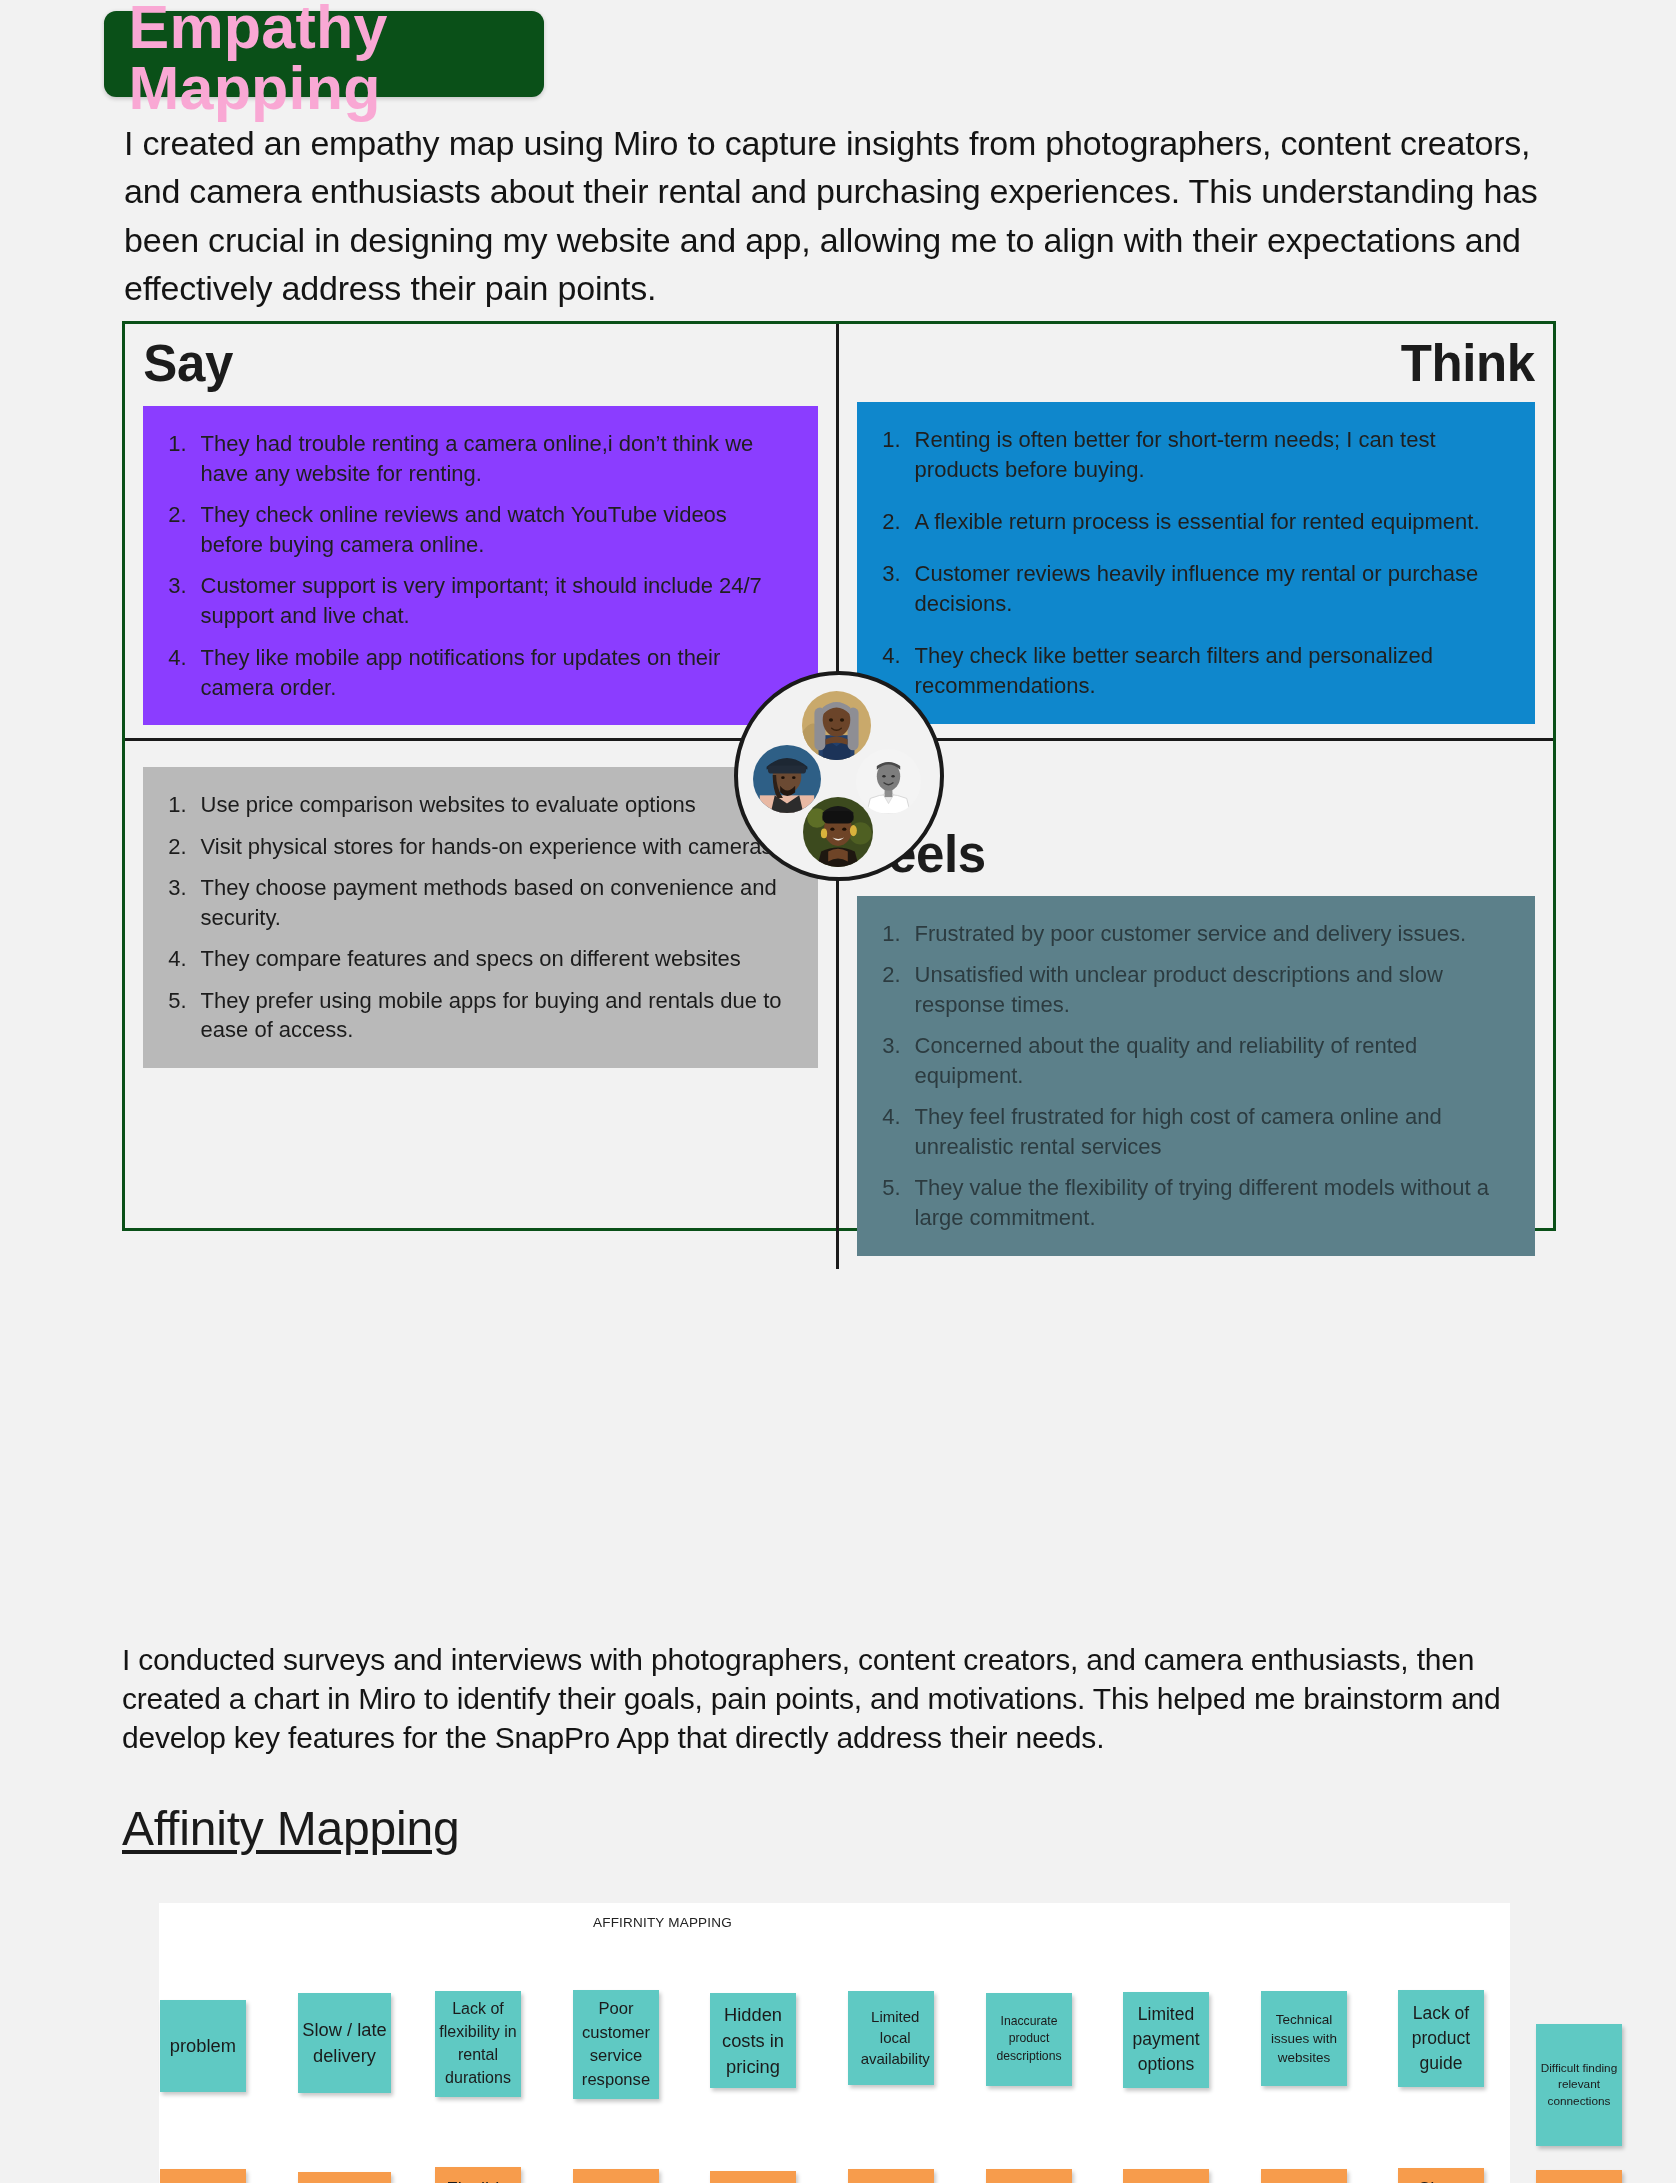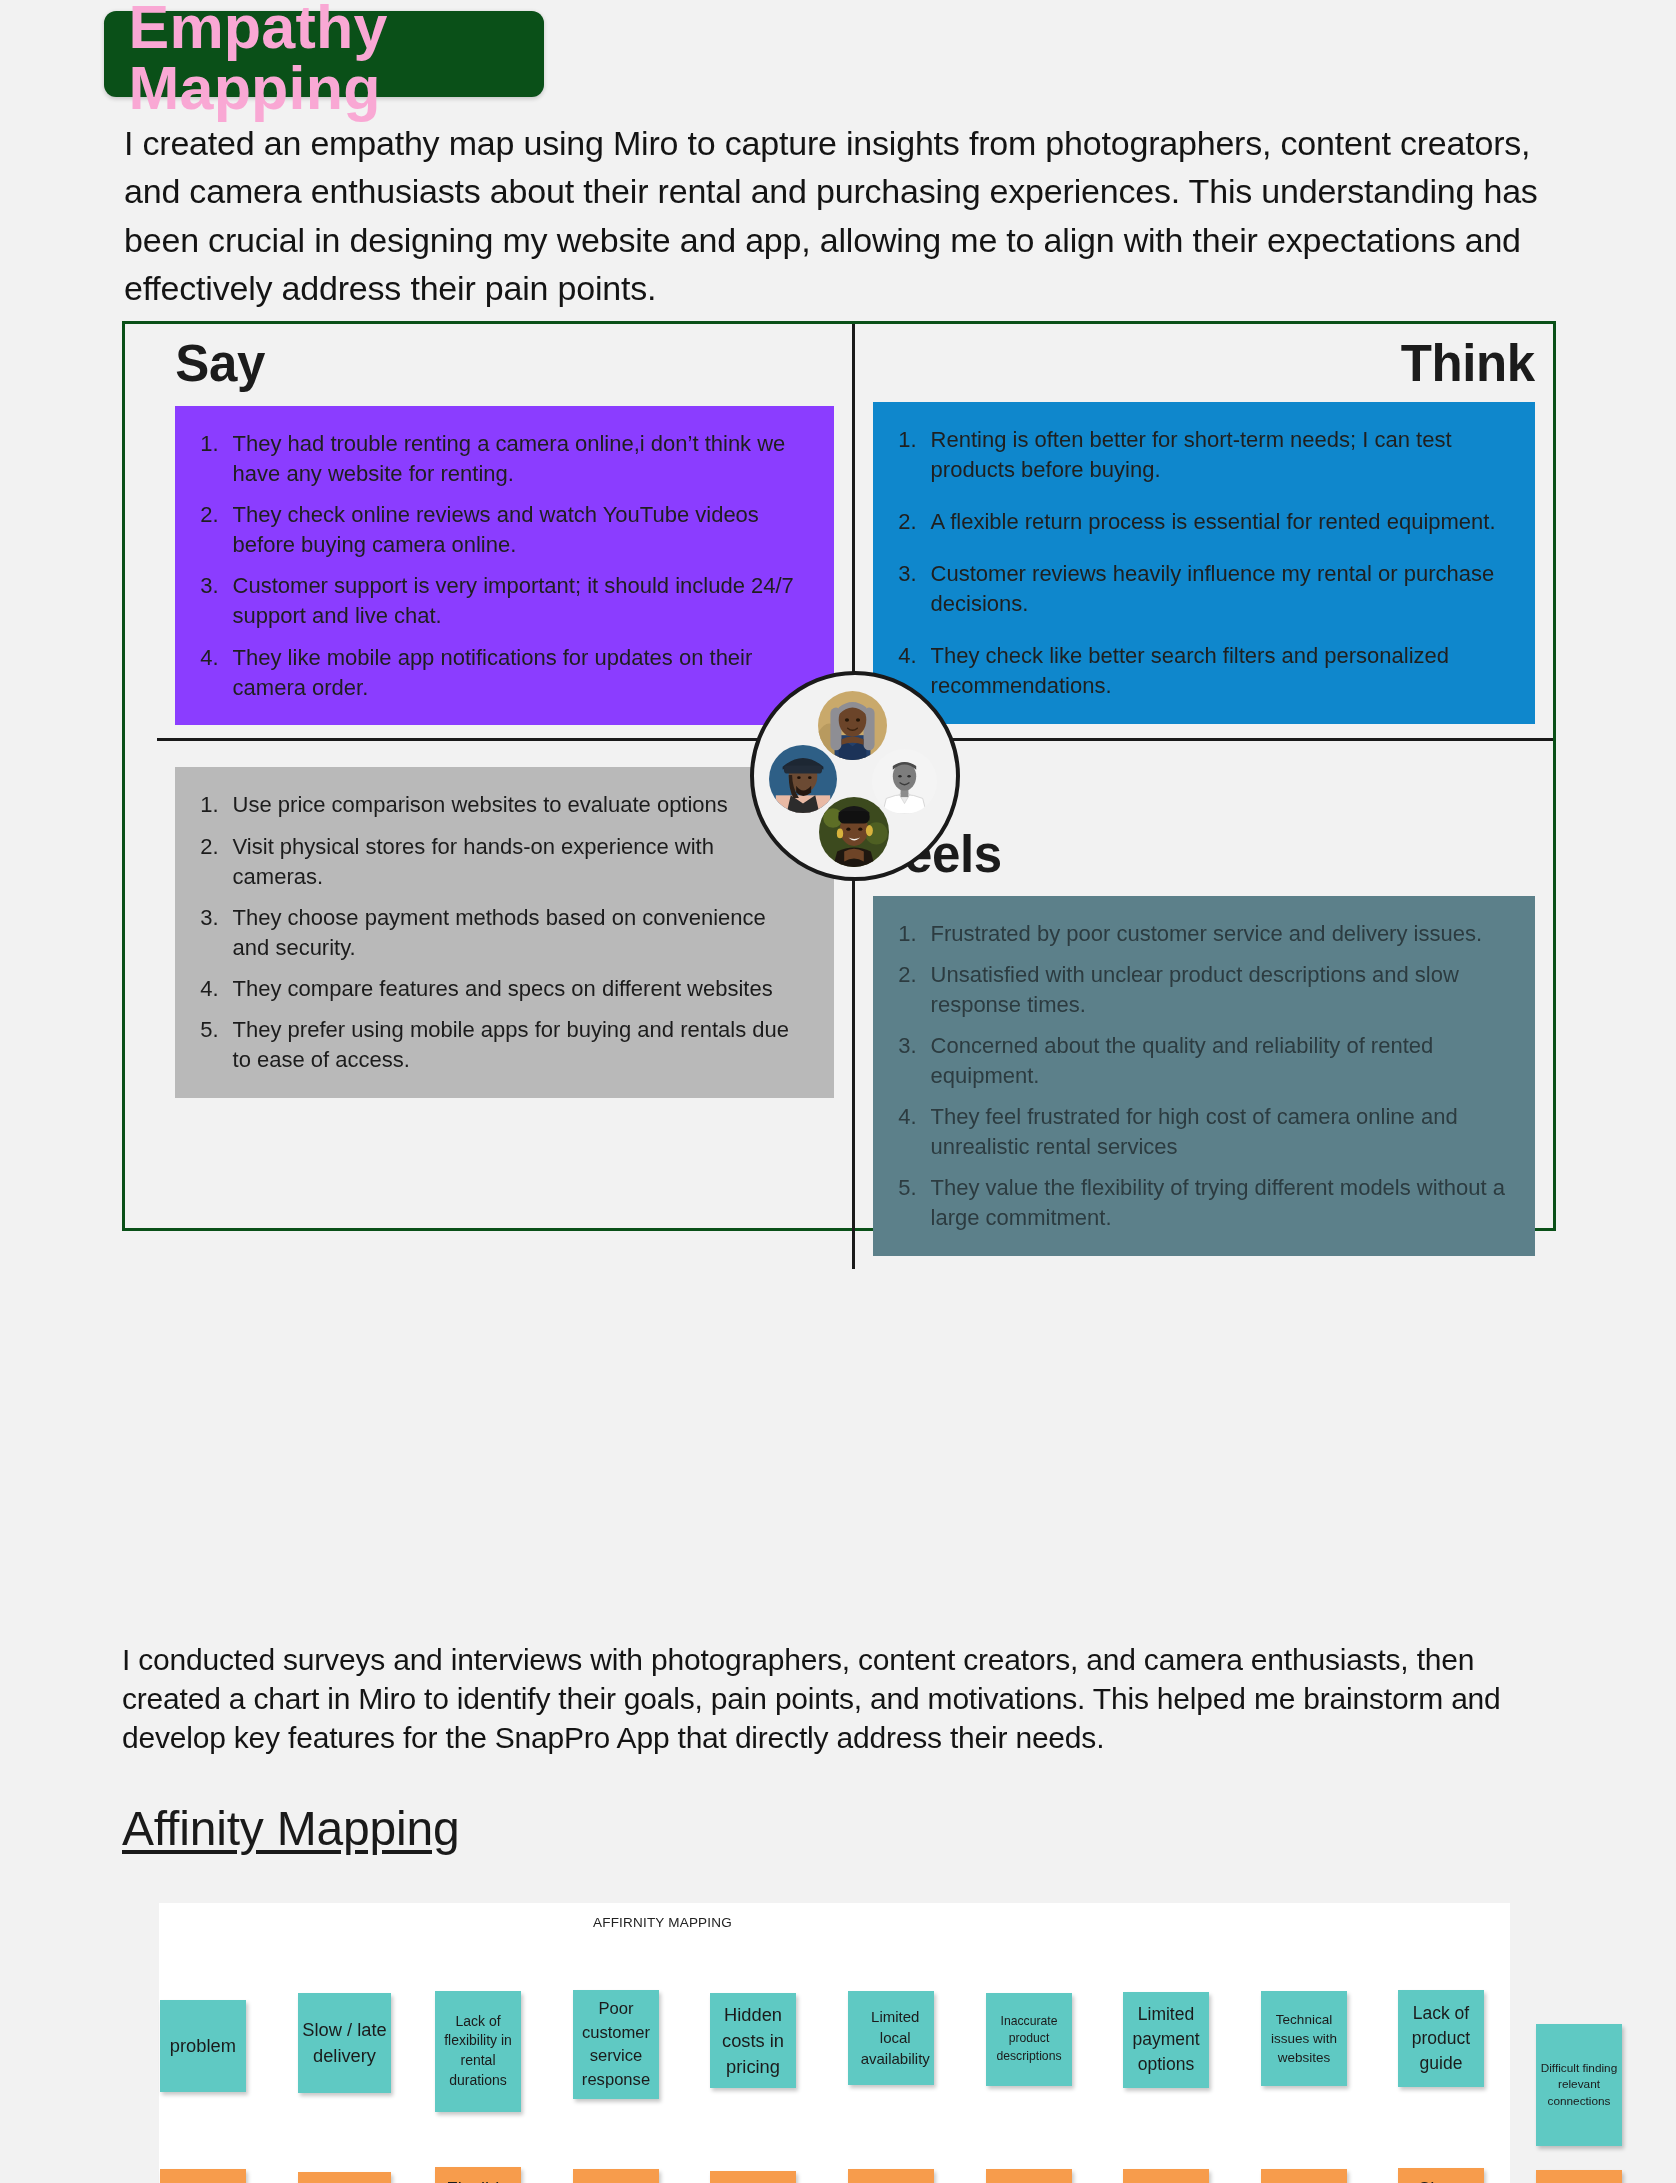--- a/index.html
+++ b/index.html
@@ -43,21 +43,20 @@
     letter-spacing: -0.2px;
   }
 
   
   .empathy-map {
     position: absolute;
     left: 122px; top: 321px;
     width: 1434px; height: 910px;
     border: 3.1px solid #0a5018;
     background: #f2f2f2;
-    padding-left: 32px;
   }
   .empathy-grid {
     position: relative;
     width: 100%; height: 100%;
     display: grid;
     grid-template-columns: 1fr 1fr;
     grid-template-rows: 1fr 1fr;
   }
   .quad { position: relative; padding: 13px 18.3px 13px 18.3px; overflow: visible; }
   .quad.tl { border-right: 3.9px solid #1a1a1a; border-bottom: 3.9px solid #1a1a1a; }
@@ -334,21 +333,21 @@
   <p class="para2">I conducted surveys and interviews with photographers, content creators, and camera enthusiasts, then created a chart in Miro to identify their goals, pain points, and motivations. This helped me brainstorm and develop key features for the SnapPro App that directly address their needs.</p>
 
   <div class="affinity-heading">Affinity Mapping</div>
 
   <div class="affinity-board">
     <div class="board-label">AFFIRNITY MAPPING</div>
 
     <div class="sticky-row row-problem">
       <div class="sticky c-teal col0" style="top:3.5px;height:92px;font-size:18.3px;">problem</div>
       <div class="sticky c-teal col1" style="top:-2.6px;height:100px;font-size:18.3px;">Slow / late delivery</div>
-      <div class="sticky c-teal col2" style="top:-5.2px;height:121px;font-size:14px;">Lack of flexibility in rental durations</div>
+      <div class="sticky c-teal col2" style="top:-5.2px;height:106px;font-size:16px;">Lack of flexibility in rental durations</div>
       <div class="sticky c-teal col3" style="top:-6.1px;height:109px;font-size:16.6px;">Poor customer service response</div>
       <div class="sticky c-teal col4" style="top:-2.6px;height:95px;font-size:18.3px;">Hidden costs in pricing</div>
       <div class="sticky c-teal col5" style="top:-5.2px;height:94px;font-size:15px;padding-left:12px;">Limited local availability</div>
       <div class="sticky c-teal col6" style="top:-3.5px;height:93px;font-size:12.2px;">Inaccurate product descriptions</div>
       <div class="sticky c-teal col7" style="top:-4.4px;height:96px;font-size:17.5px;">Limited payment options</div>
       <div class="sticky c-teal col8" style="top:-5.2px;height:95px;font-size:13.5px;">Technical issues with websites</div>
       <div class="sticky c-teal col9" style="top:-6.1px;height:97px;font-size:17.5px;">Lack of product guide</div>
       <div class="sticky c-teal col10" style="top:-5.2px;height:122px;font-size:11.8px;margin-top:33px;">Difficult finding relevant connections</div>
     </div>
 

